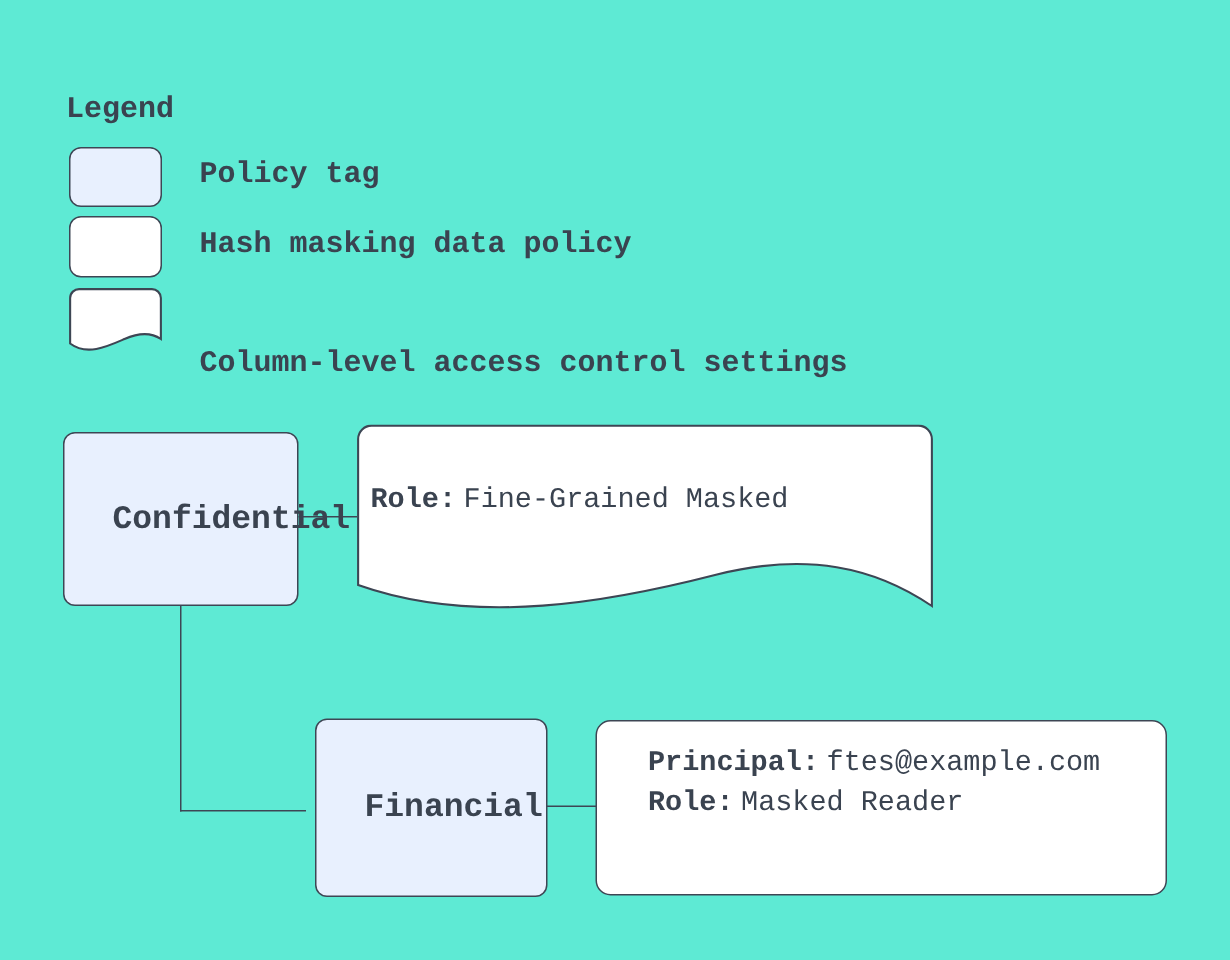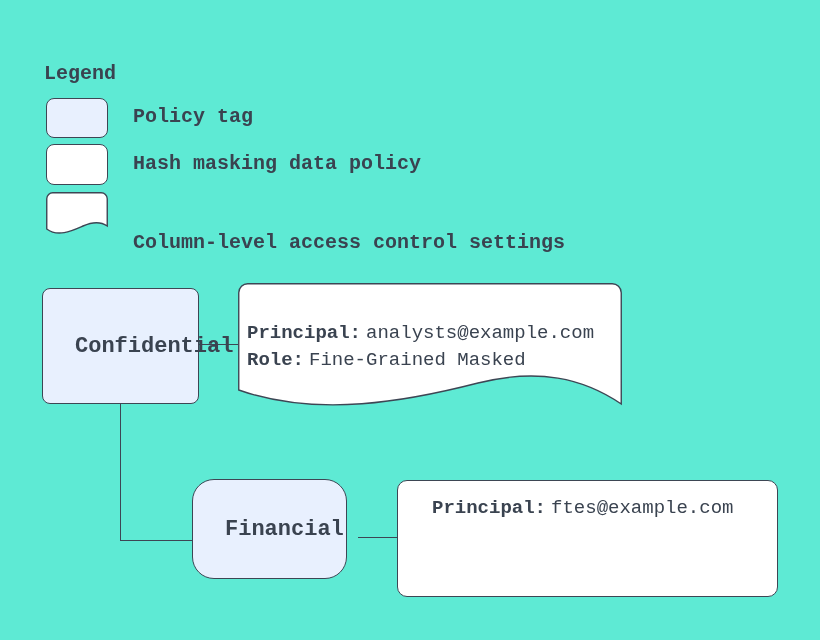--- a/index.html
+++ b/index.html
@@ -80,26 +80,26 @@
   <div class="abs conn" style="left:358px; top:537px; width:40px; height:1.2px;"></div>
 
   <div class="abs node" style="left:42px; top:288px; width:157px; height:116px;">
     <span>Confidential</span>
   </div>
 
   <svg class="abs" style="left:238px; top:283px;" width="384" height="134" viewBox="0 0 384 134">
     <path d="M10,0.75 H374 A9,9 0 0 1 383.25,9.75 V121 C345,95 300,85 240,100 C170,118 80,135 0.75,107 V9.75 A9,9 0 0 1 10,0.75 Z" fill="#ffffff" stroke="#3d4654" stroke-width="1.4"></path>
   </svg>
   <div class="abs kv-block" style="left:247px; top:320px;">
-    <div><span class="k">Principal:</span><span>analysts@example.com</span></div>
     <div><span class="k">Role:</span><span>Fine-Grained Masked</span></div>
   </div>
 
-  <div class="abs node" style="left:192px; top:479px; width:155px; height:100px;border-radius:22px;">
+  <div class="abs node" style="left:210px; top:479px; width:155px; height:119px;">
     <span>Financial</span>
   </div>
 
   <div class="abs note-box" style="left:397px; top:480px; width:381px; height:117px;"></div>
   <div class="abs kv-block" style="left:432px; top:495px;">
     <div><span class="k">Principal:</span><span>ftes@example.com</span></div>
+    <div><span class="k">Role:</span><span>Masked Reader</span></div>
   </div>
 
 </div>
 
 </body></html>

